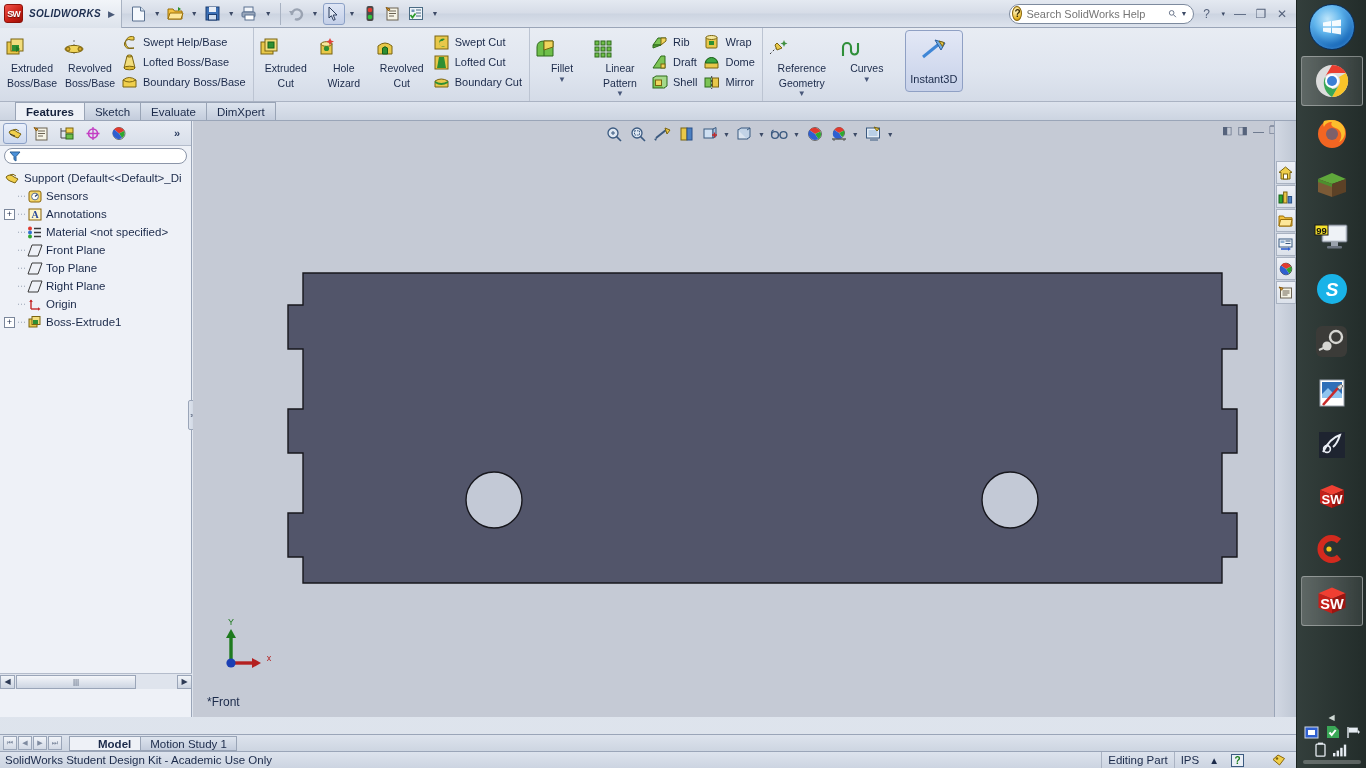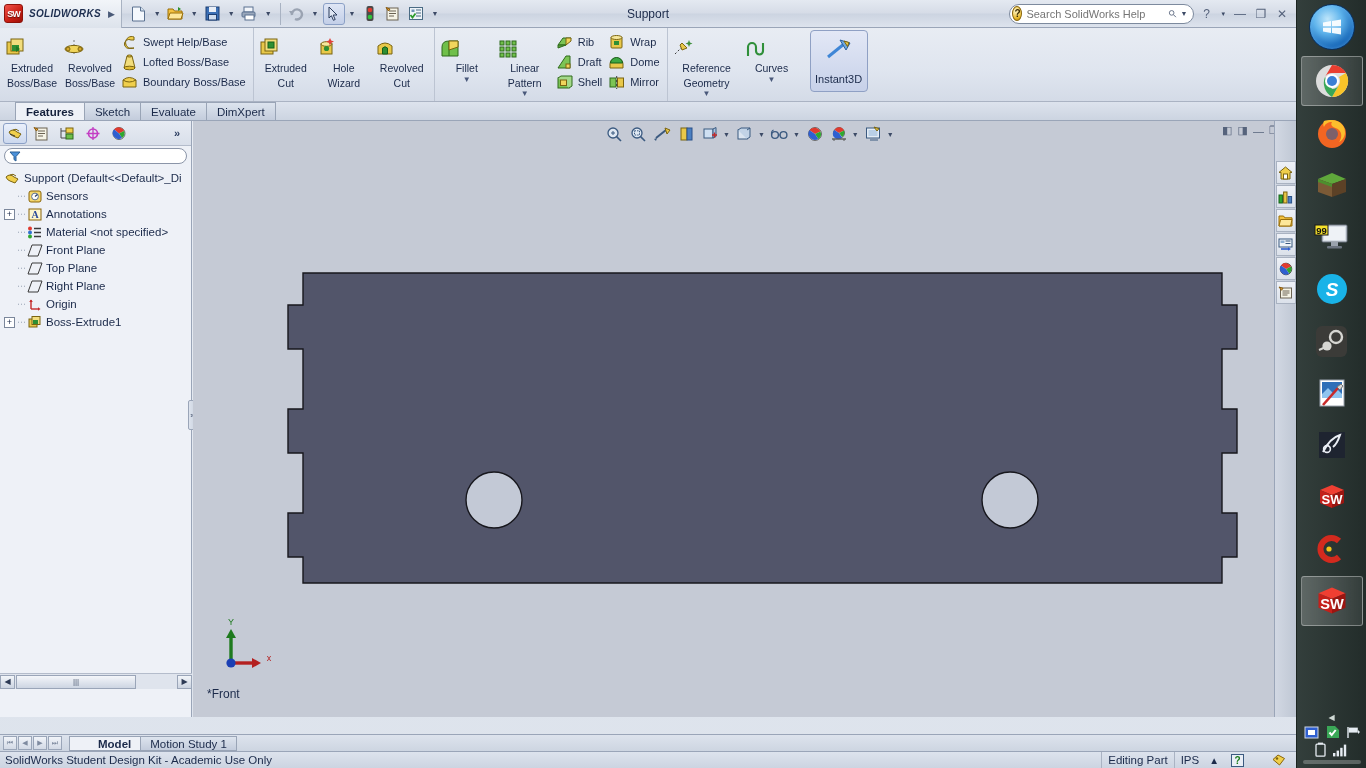--- a/index.html
+++ b/index.html
@@ -116,21 +116,21 @@
   .hs-track { flex:1; }
 
   
   .gfx { position:absolute; left:193px; top:121px; width:1103px; height:596px;
     background:linear-gradient(#c5cad5,#c5cad5); overflow:hidden; }
   .headsup { position:absolute; left:410px; top:2px; display:flex; align-items:center; gap:2px; }
   .hu { width:22px; height:22px; display:flex; align-items:center; justify-content:center; }
   .hu-caret { font-size:7px; color:#3c4a66; margin-right:2px; }
   .winbtns { position:absolute; right:3px; top:3px; display:flex; align-items:center; gap:5px; }
   .winbtns .b { color:#56637c; font-size:11px; }
-  .viewlabel { position:absolute; left:14px; bottom:16px; font-size:12px; color:#1b2a4a; }
+  .viewlabel { position:absolute; left:14px; bottom:8px; font-size:12px; color:#1b2a4a; }
   .triad { position:absolute; left:26px; bottom:48px; width:60px; height:50px; }
 
   
   .bottabs { position:absolute; left:0; bottom:17px; width:1296px; height:17px;
     background:linear-gradient(#dde3ed,#cdd5e1); border-top:1px solid #9aa5b8;
     display:flex; align-items:center; padding-left:3px; }
   .navb { width:14px; height:14px; display:flex; align-items:center; justify-content:center;
     font-size:7px; color:#7f8ba0; background:linear-gradient(#f1f4f9,#d3dae6);
     border:1px solid #9aa5b8; margin-right:1px; }
   .btab { height:15px; padding:0 9px; font-size:11.5px; line-height:15px; color:#1b2a4a;
@@ -250,21 +250,20 @@
           <svg class="icosvg" width="16" height="15" viewBox="0 0 16 15">
               <rect x="1.5" y="1.5" width="13" height="12" fill="#eef3f8" stroke="#4a6b84"></rect>
               <rect x="3.5" y="3.5" width="3" height="2.5" fill="#6f93b4"></rect>
               <path d="M8 4h5M8 7h5M8 10h5" stroke="#4a6b84"></path>
               <path d="M2.5 9l2 2.5 3-4" fill="none" stroke="#2b9a2b" stroke-width="1.8"></path>
             </svg>
         </div>
         <span class="caret">▼</span>
       </div>
 
-      <div class="title-text">Support</div>
 
       <div class="title-right">
         <div class="searchbox">
           <span class="qmark">?</span>
           <input placeholder="Search SolidWorks Help" style="">
           <svg class="icosvg" width="15" height="13" viewBox="0 0 15 13">
               <circle cx="6" cy="5.5" r="3.8" fill="none" stroke="#4a5871" stroke-width="1.3"></circle>
               <path d="M9 8.5l4 4" stroke="#4a5871" stroke-width="1.4"></path>
             </svg>
           <span class="caret">▼</span>
@@ -355,20 +354,43 @@
         </div>
         <div class="rbig">
           <span class="gi">
             <svg class="icosvg" width="24" height="24" viewBox="0 0 24 24">
                 <path d="M5 10q7-6 14 0v8H5z" fill="#e8c84a" stroke="#7b6410"></path>
                 <path d="M9.5 18V12q2.5-2.5 5 0v6z" fill="#2e8f33" stroke="#17601b"></path>
               </svg>
           </span>
           <span class="lbl nowrap">Revolved</span>
           <span class="lbl nowrap">Cut</span>
+        </div>
+        <div class="rcol">
+          <div class="rsmall">
+            <svg class="icosvg" width="17" height="17" viewBox="0 0 17 17">
+                <rect x="2" y="2" width="13" height="13" fill="#e8c84a" stroke="#7b6410"></rect>
+                <path d="M12 5a4 4 0 1 0 0 7h-2.5a2.6 2.6 0 1 1 0-5z" fill="#2e8f33"></path>
+              </svg>
+            <span class="lbl">Swept Cut</span>
+          </div>
+          <div class="rsmall">
+            <svg class="icosvg" width="17" height="17" viewBox="0 0 17 17">
+                <rect x="2" y="2" width="13" height="13" fill="#e8c84a" stroke="#7b6410"></rect>
+                <path d="M6 3h5l2 11H4z" fill="#2e8f33"></path>
+              </svg>
+            <span class="lbl">Lofted Cut</span>
+          </div>
+          <div class="rsmall">
+            <svg class="icosvg" width="17" height="17" viewBox="0 0 17 17">
+                <path d="M2 7q6-4 13 0v6H2z" fill="#e8c84a" stroke="#7b6410"></path>
+                <path d="M2 7q6 4 13 0v2q-7 4-13 0z" fill="#2e8f33"></path>
+              </svg>
+            <span class="lbl">Boundary Cut</span>
+          </div>
         </div>
       </div>
 
       <div class="rgroup">
         <div class="rbig">
           <span class="gi">
             <svg class="icosvg" width="24" height="22" viewBox="0 0 24 22">
                 <path d="M4 18V9q0-6 7-6h9v15z" fill="#6fbf4a" stroke="#2f6b1d"></path>
                 <path d="M11 3v15" stroke="#2f6b1d"></path>
                 <path d="M11 3h9v6l-9 3z" fill="#f0d55c" stroke="#7b6410"></path>

